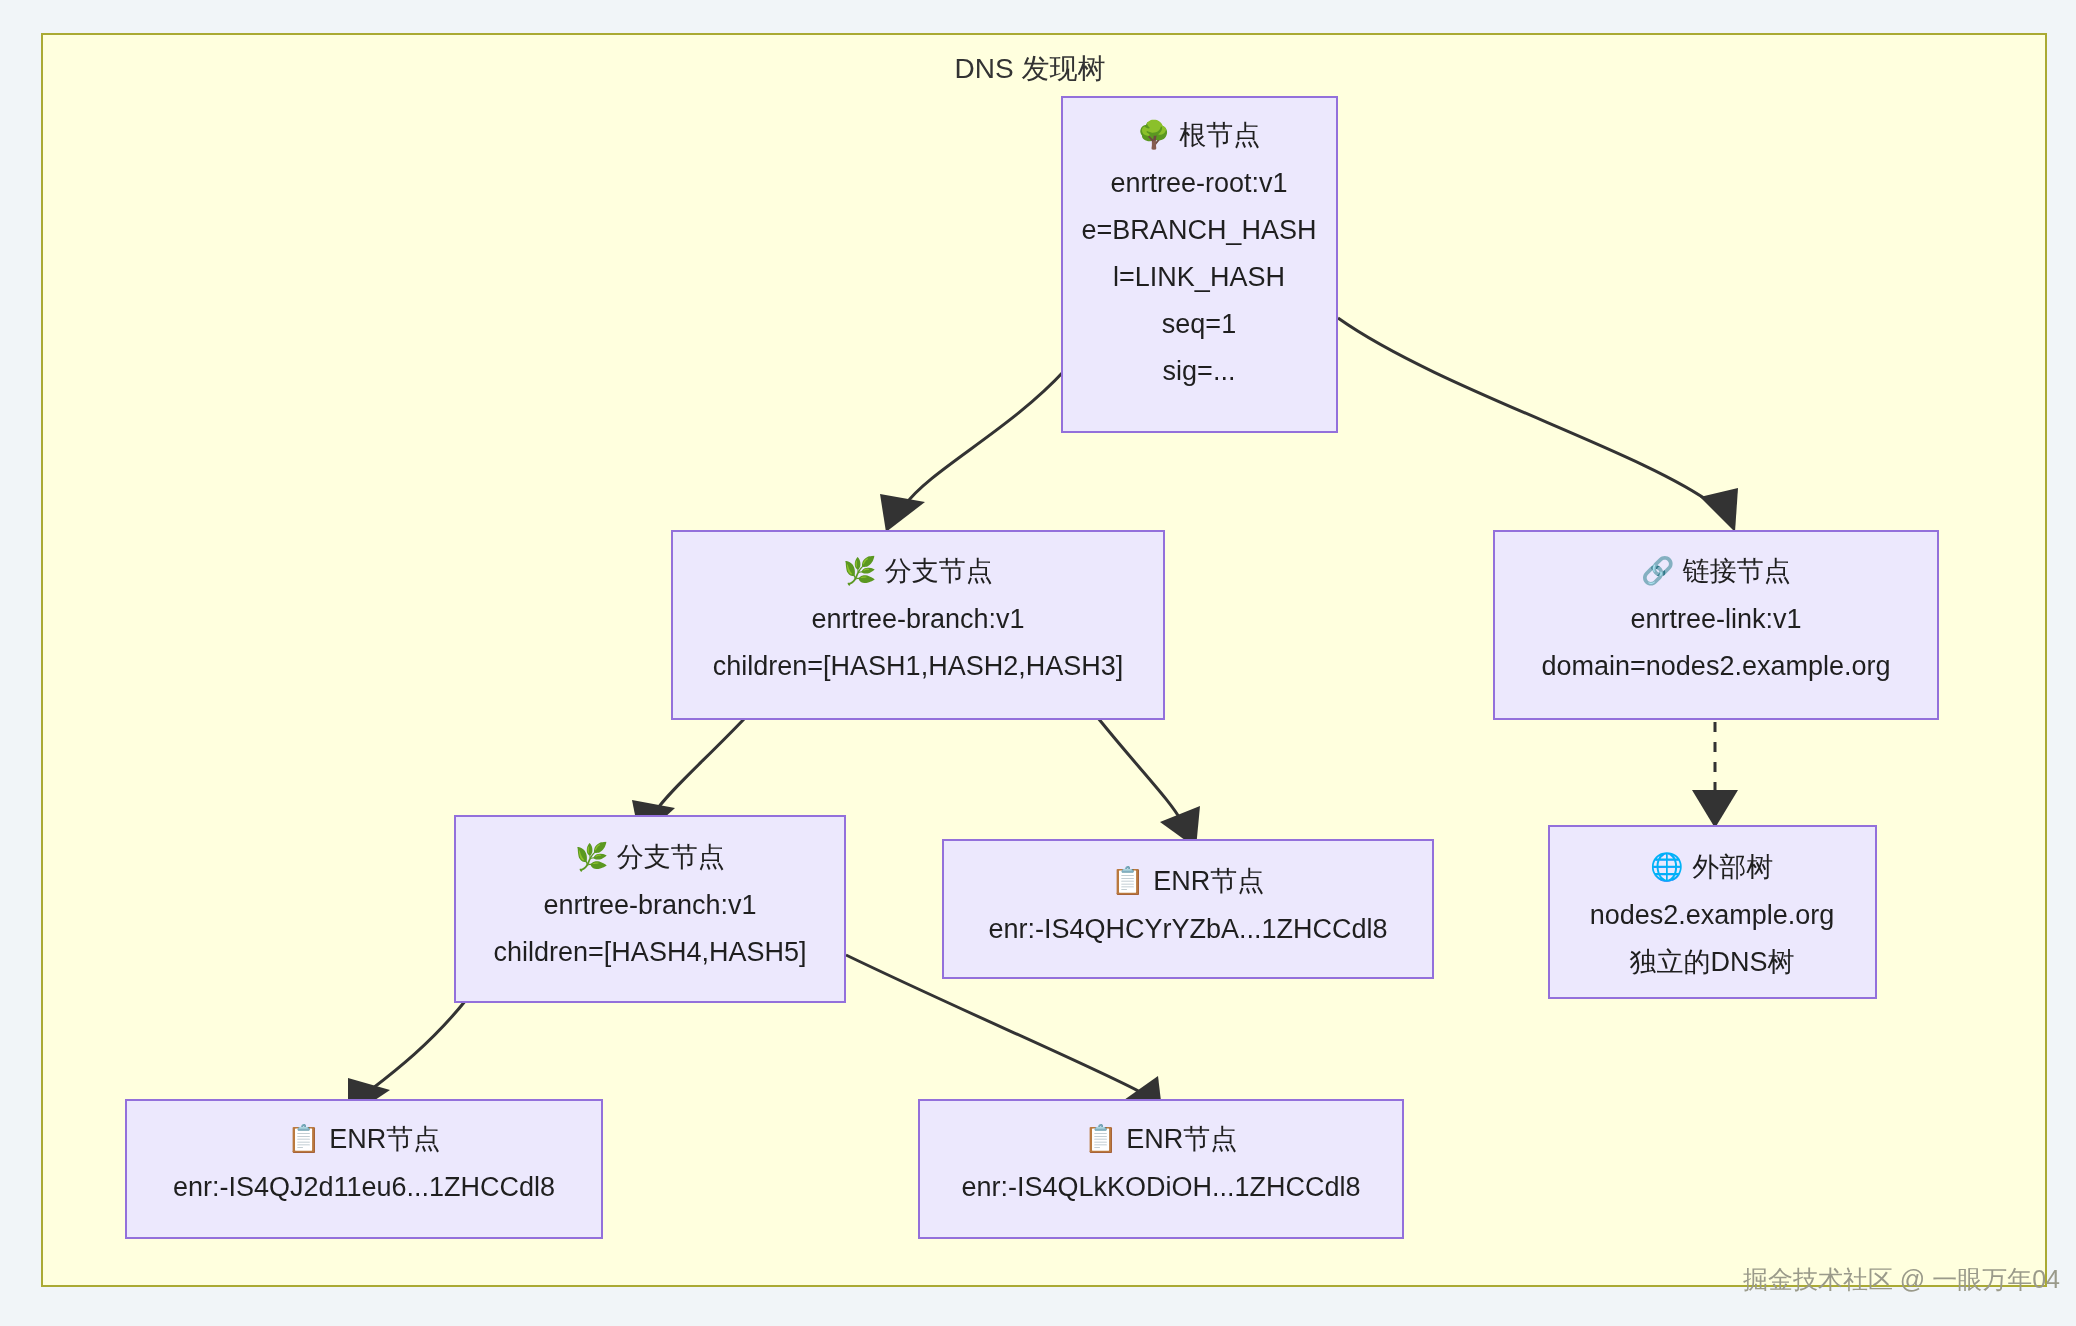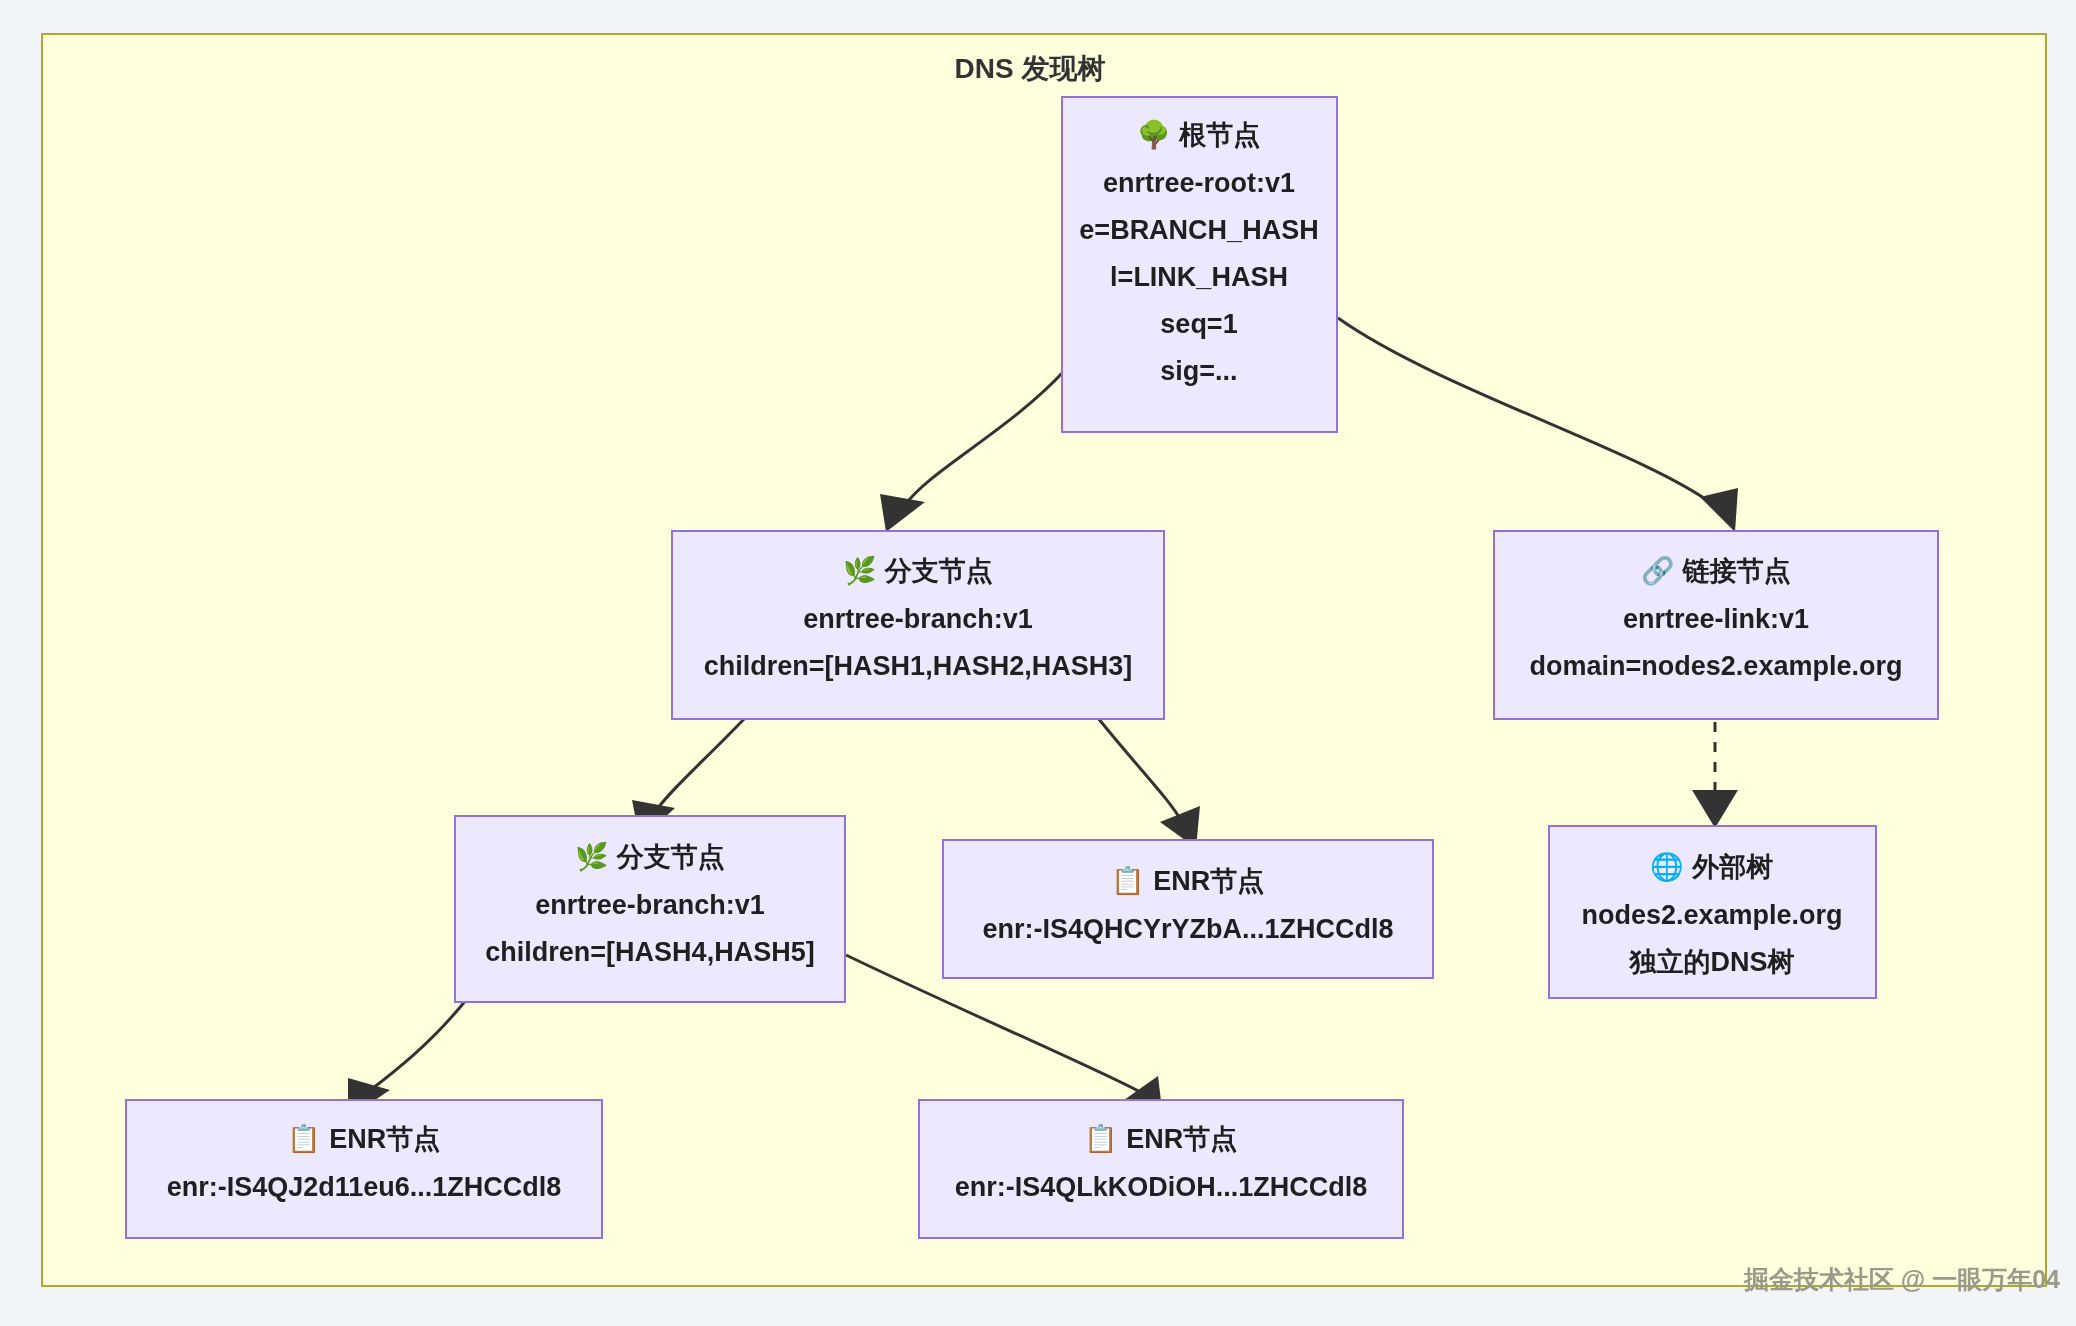--- a/index.html
+++ b/index.html
@@ -10,21 +10,20 @@
   body {
     width: 2076px;
     height: 1326px;
     font-family: "Liberation Sans", "DejaVu Sans", sans-serif;
     overflow: hidden;
     position: relative;
   }
   #diagram-root {
     position: absolute;
     inset: 0;
-    font-weight: bold;
   }
   .mermaid-svg {
     display: block;
     width: 2076px;
     height: 1326px;
   }
   .subgraph-rect {
     fill: #FFFFDE;
     stroke: #AAAA33;
     stroke-width: 2px;

